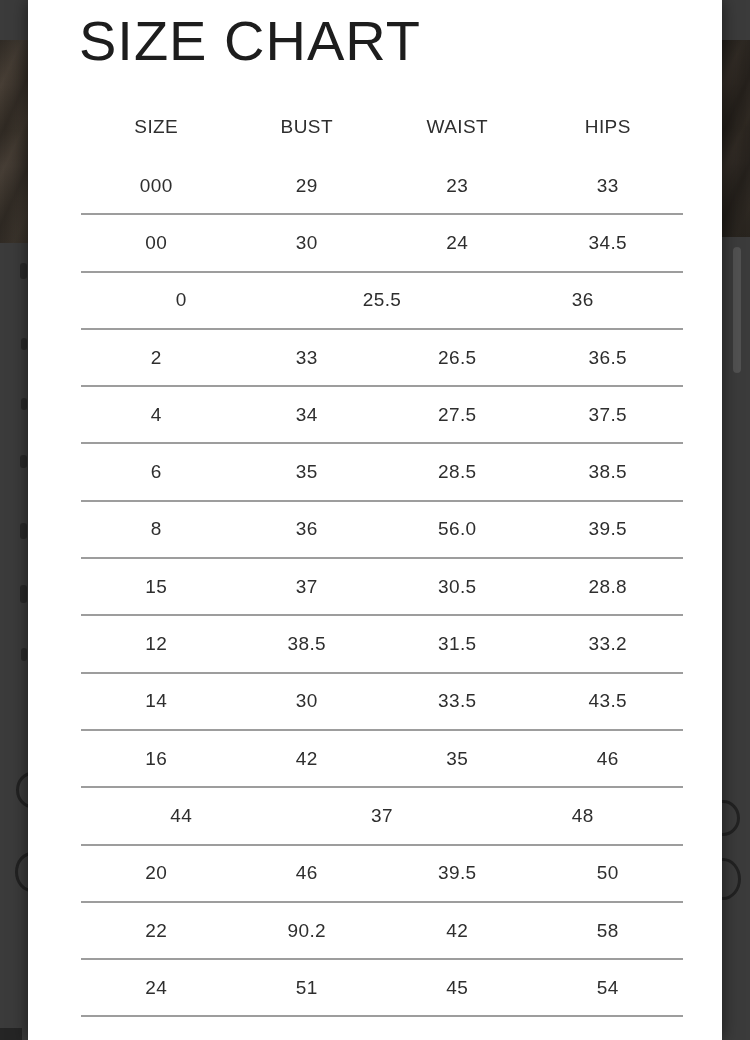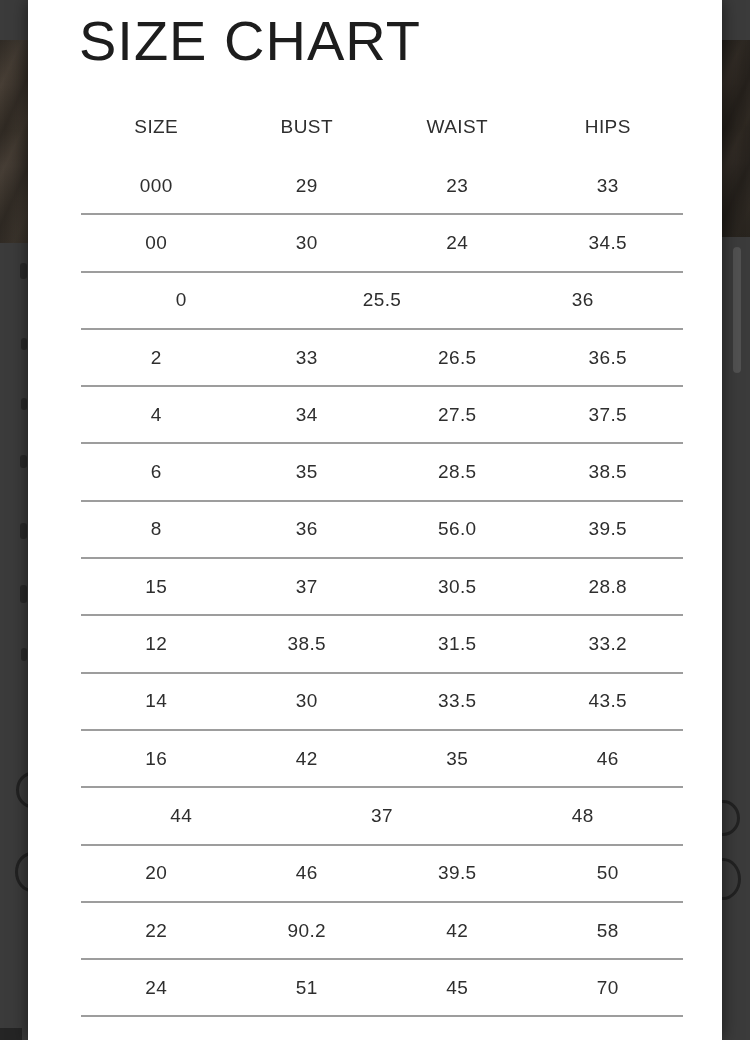--- a/index.html
+++ b/index.html
@@ -240,19 +240,19 @@
           <div class="row data">
             <div class="cell">22</div>
             <div class="cell">90.2</div>
             <div class="cell">42</div>
             <div class="cell">58</div>
           </div>
           <div class="row data">
             <div class="cell">24</div>
             <div class="cell">51</div>
             <div class="cell">45</div>
-            <div class="cell">70</div>
+            <div class="cell">54</div>
           </div>
         </div>
     </div>
   </div>
 
 </div>
 
 </body></html>

